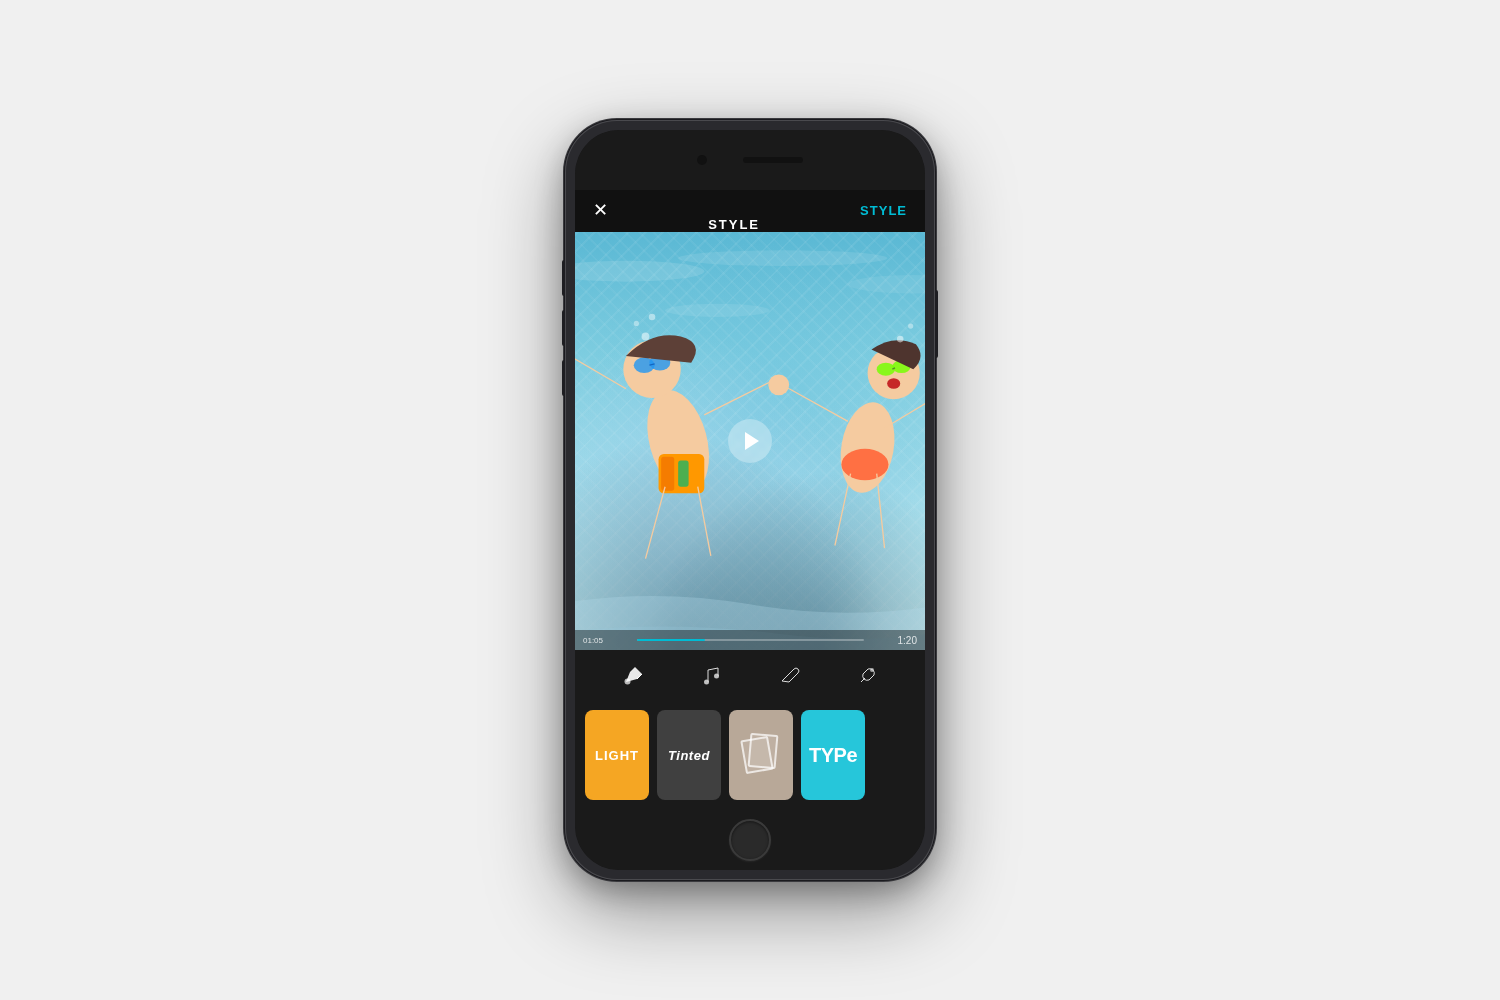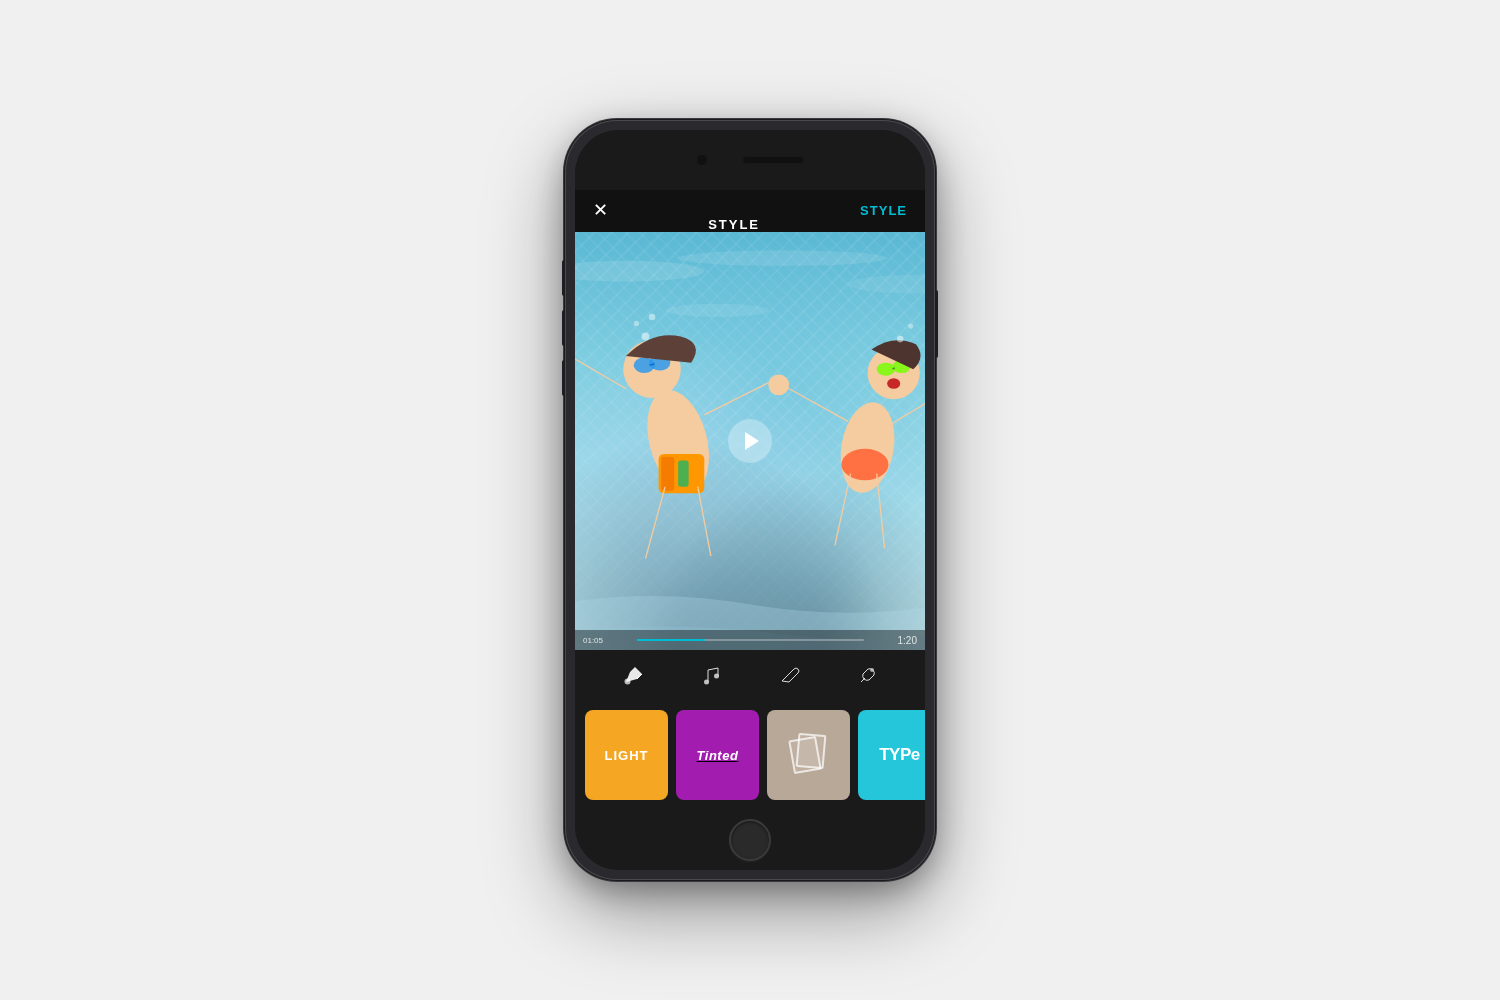--- a/index.html
+++ b/index.html
@@ -305,39 +305,38 @@
       height: 110px;
       display: flex;
       align-items: center;
       padding: 10px 10px;
       gap: 8px;
       overflow: hidden;
       flex-shrink: 0;
     }
 
     .style-card {
-      width: 83px;
+      width: 64px;
       height: 90px;
       border-radius: 8px;
       display: flex;
       align-items: center;
       justify-content: center;
       flex-shrink: 0;
       cursor: pointer;
       position: relative;
       overflow: hidden;
     }
 
     .style-card-light {
       background: #f5a623;
     }
 
     .style-card-tinted {
-      background: #a21caf;
-      text-decoration: underline;
+      background: #404040;
     }
 
     .style-card-toss {
       background: #b8a898;
     }
 
     .style-card-type {
       background: #26c6da;
     }
 
@@ -389,21 +388,21 @@
     }
 
     .toss-paper-2 {
       transform: rotate(5deg);
       top: 0px;
       left: 6px;
     }
 
     
     .type-label {
-      font-size: 17px;
+      font-size: 20px;
       font-weight: 700;
       letter-spacing: -0.5px;
     }
 
     
     .phone-bottom {
       position: absolute;
       bottom: 0;
       left: 0;
       right: 0;

